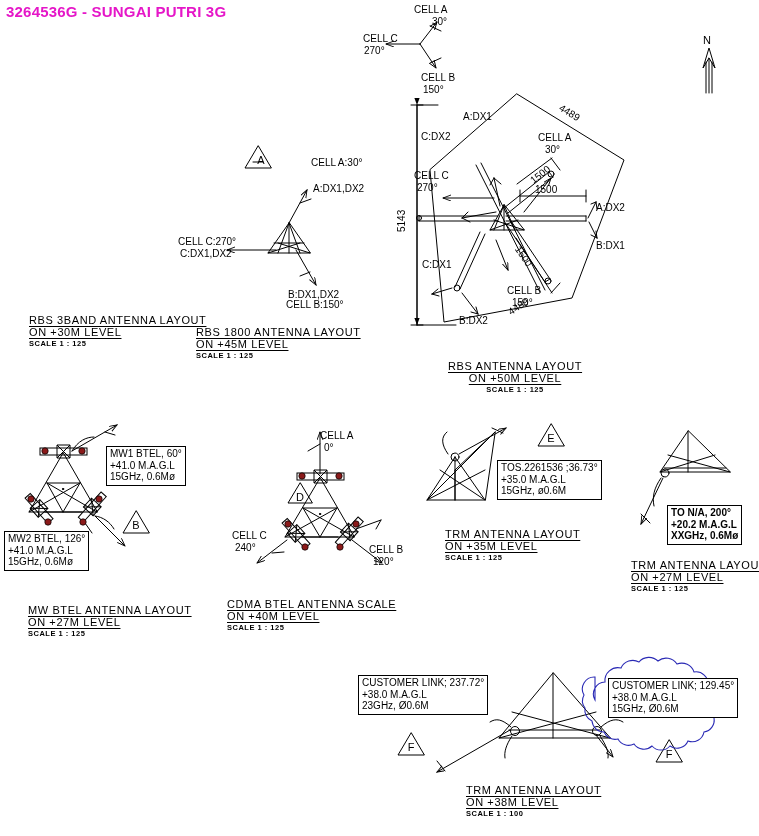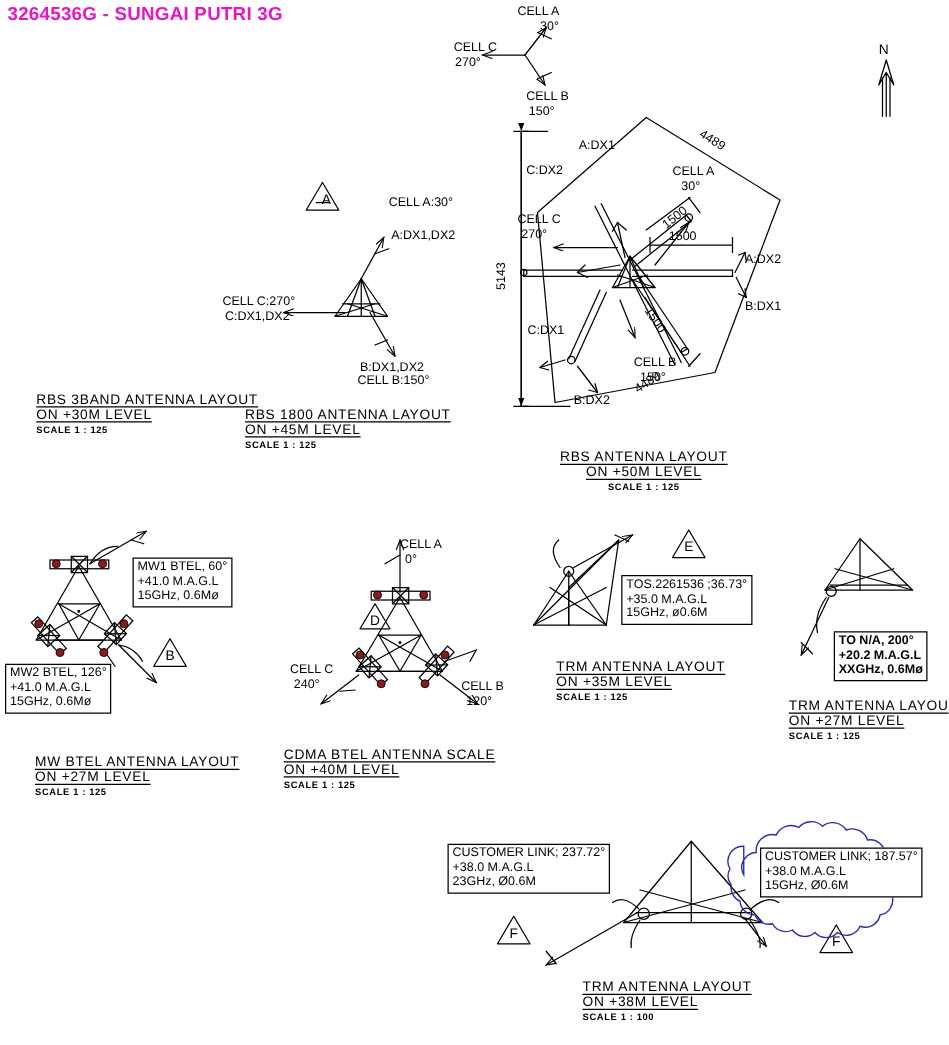--- a/index.html
+++ b/index.html
@@ -519,21 +519,21 @@
     <span class="l3">SCALE 1 : 125</span>
   </div>
 
   <div class="box" style="left:358px; top:675px;">
     <div>CUSTOMER LINK; 237.72°</div>
     <div>+38.0 M.A.G.L</div>
     <div>23GHz, Ø0.6M</div>
   </div>
 
   <div class="box" style="left:608px; top:678px;">
-    <div>CUSTOMER LINK; 187.57°</div>
+    <div>CUSTOMER LINK; 129.45°</div>
     <div>+38.0 M.A.G.L</div>
     <div>15GHz, Ø0.6M</div>
   </div>
 
   <div class="marker" style="left:393px; top:731px;">
     <span class="ch">F</span>
   </div>
   <div class="marker" style="left:651px; top:738px;">
     <span class="ch">F</span>
   </div>

